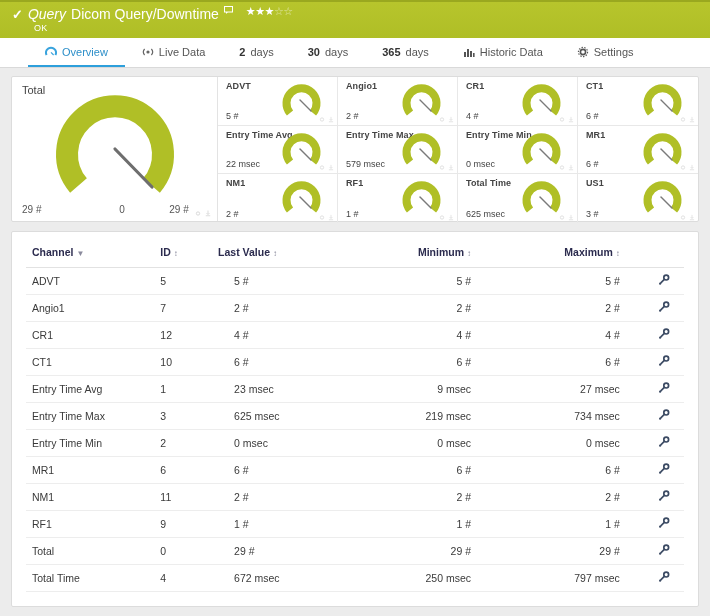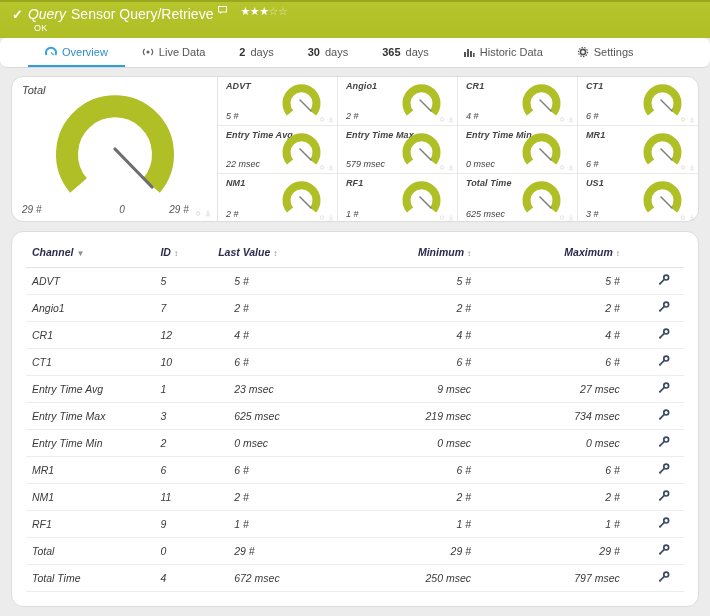--- a/index.html
+++ b/index.html
@@ -33,43 +33,41 @@
   .status-ok { color: #fff; font-size: 9px; margin: 1px 8px 0 22px; letter-spacing: .3px; }
 
   
   .tabs {
     height: 30px;
     background: #fff;
     border-bottom: 1px solid #d9d9d9;
     display: flex;
     align-items: stretch;
     padding-left: 28px;
-    border-radius: 7px;
   }
   .tab {
     display: flex; align-items: center; gap: 5px;
     padding: 0 17px;
     font-size: 11px; color: #555;
     border-bottom: 2px solid transparent;
     cursor: pointer;
     white-space: nowrap;
   }
   .tab.active { color: #2d8fc9; border-bottom-color: #2d9fdb; }
   .tab .tnum { font-weight: bold; color: #333; font-size: 11px; }
   .tab .tunit { color: #555; }
   .tab-ico { display: inline-flex; width: 12px; height: 12px; align-items:center; justify-content:center; }
   .tab-ico svg { display: block; }
 
   
   .wrap { padding: 8px 11px 0 11px; }
   .panel {
     background: #fff;
     border: 1px solid #dcdcdc;
-    border-radius: 12px;
-    font-style: italic;
+    border-radius: 2px;
   }
 
   
   .gpanel { display: flex; height: 146px; margin-bottom: 9px; }
   .gmain {
     width: 206px;
     border-right: 1px solid #e3e3e3;
     position: relative;
     padding: 7px 0 0 10px;
   }
@@ -129,21 +127,21 @@
   td.v-act { text-align: left; padding-left: 12px; }
   .wrench { display:inline-block; width: 12px; height: 12px; }
 </style>
 </head>
 <body>
 
 <div class="topbar">
   <div class="topline">
     <span class="check">✓</span>
     <span class="sensor-word">Query</span>
-    <span class="sensor-title">Sensor Query/Retrieve</span>
+    <span class="sensor-title">Dicom Query/Downtime</span>
     <span class="flag-icon">
       <svg width="9" height="8" viewBox="0 0 9 8">
           <rect x="0.5" y="0.5" width="8" height="5.5" fill="none" stroke="#ffffff" stroke-width="1"></rect>
           <path d="M2 6 L2 8 L4 6" fill="#ffffff"></path>
         </svg>
     </span>
     <span class="stars"><span class="">★</span><span class="">★</span><span class="">★</span><span class="star-off">☆</span><span class="star-off">☆</span></span>
   </div>
   <div class="status-ok">OK</div>
 </div>

